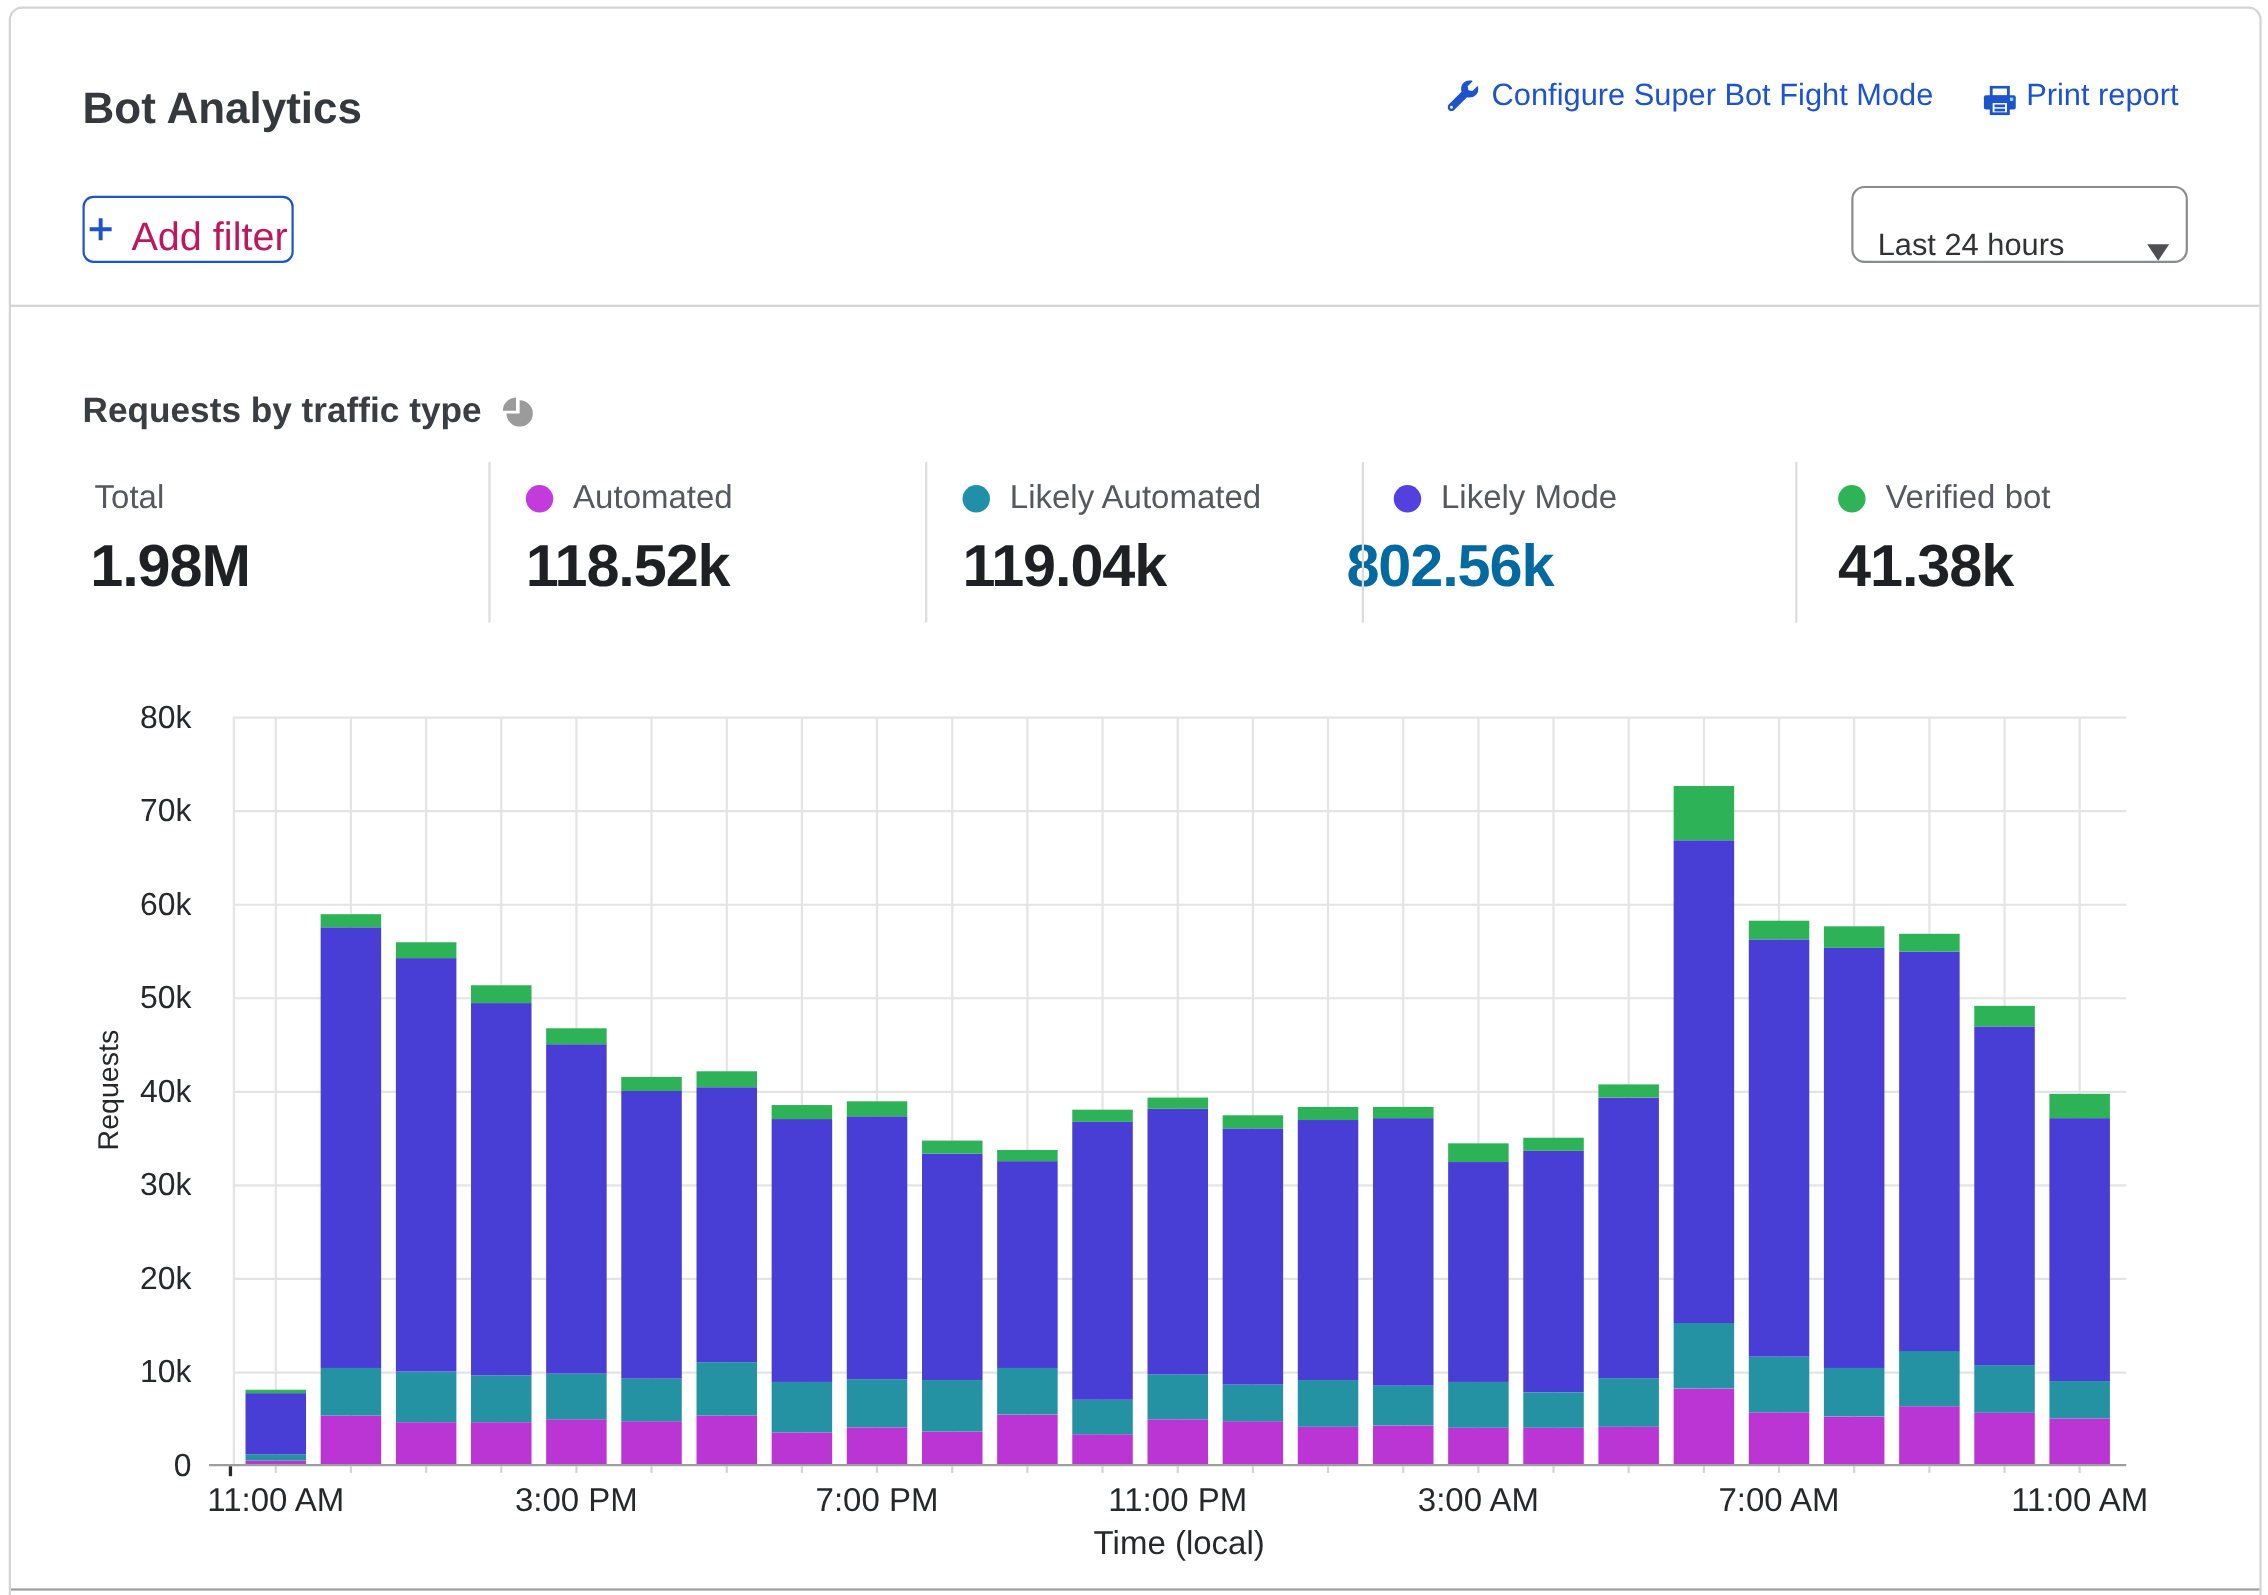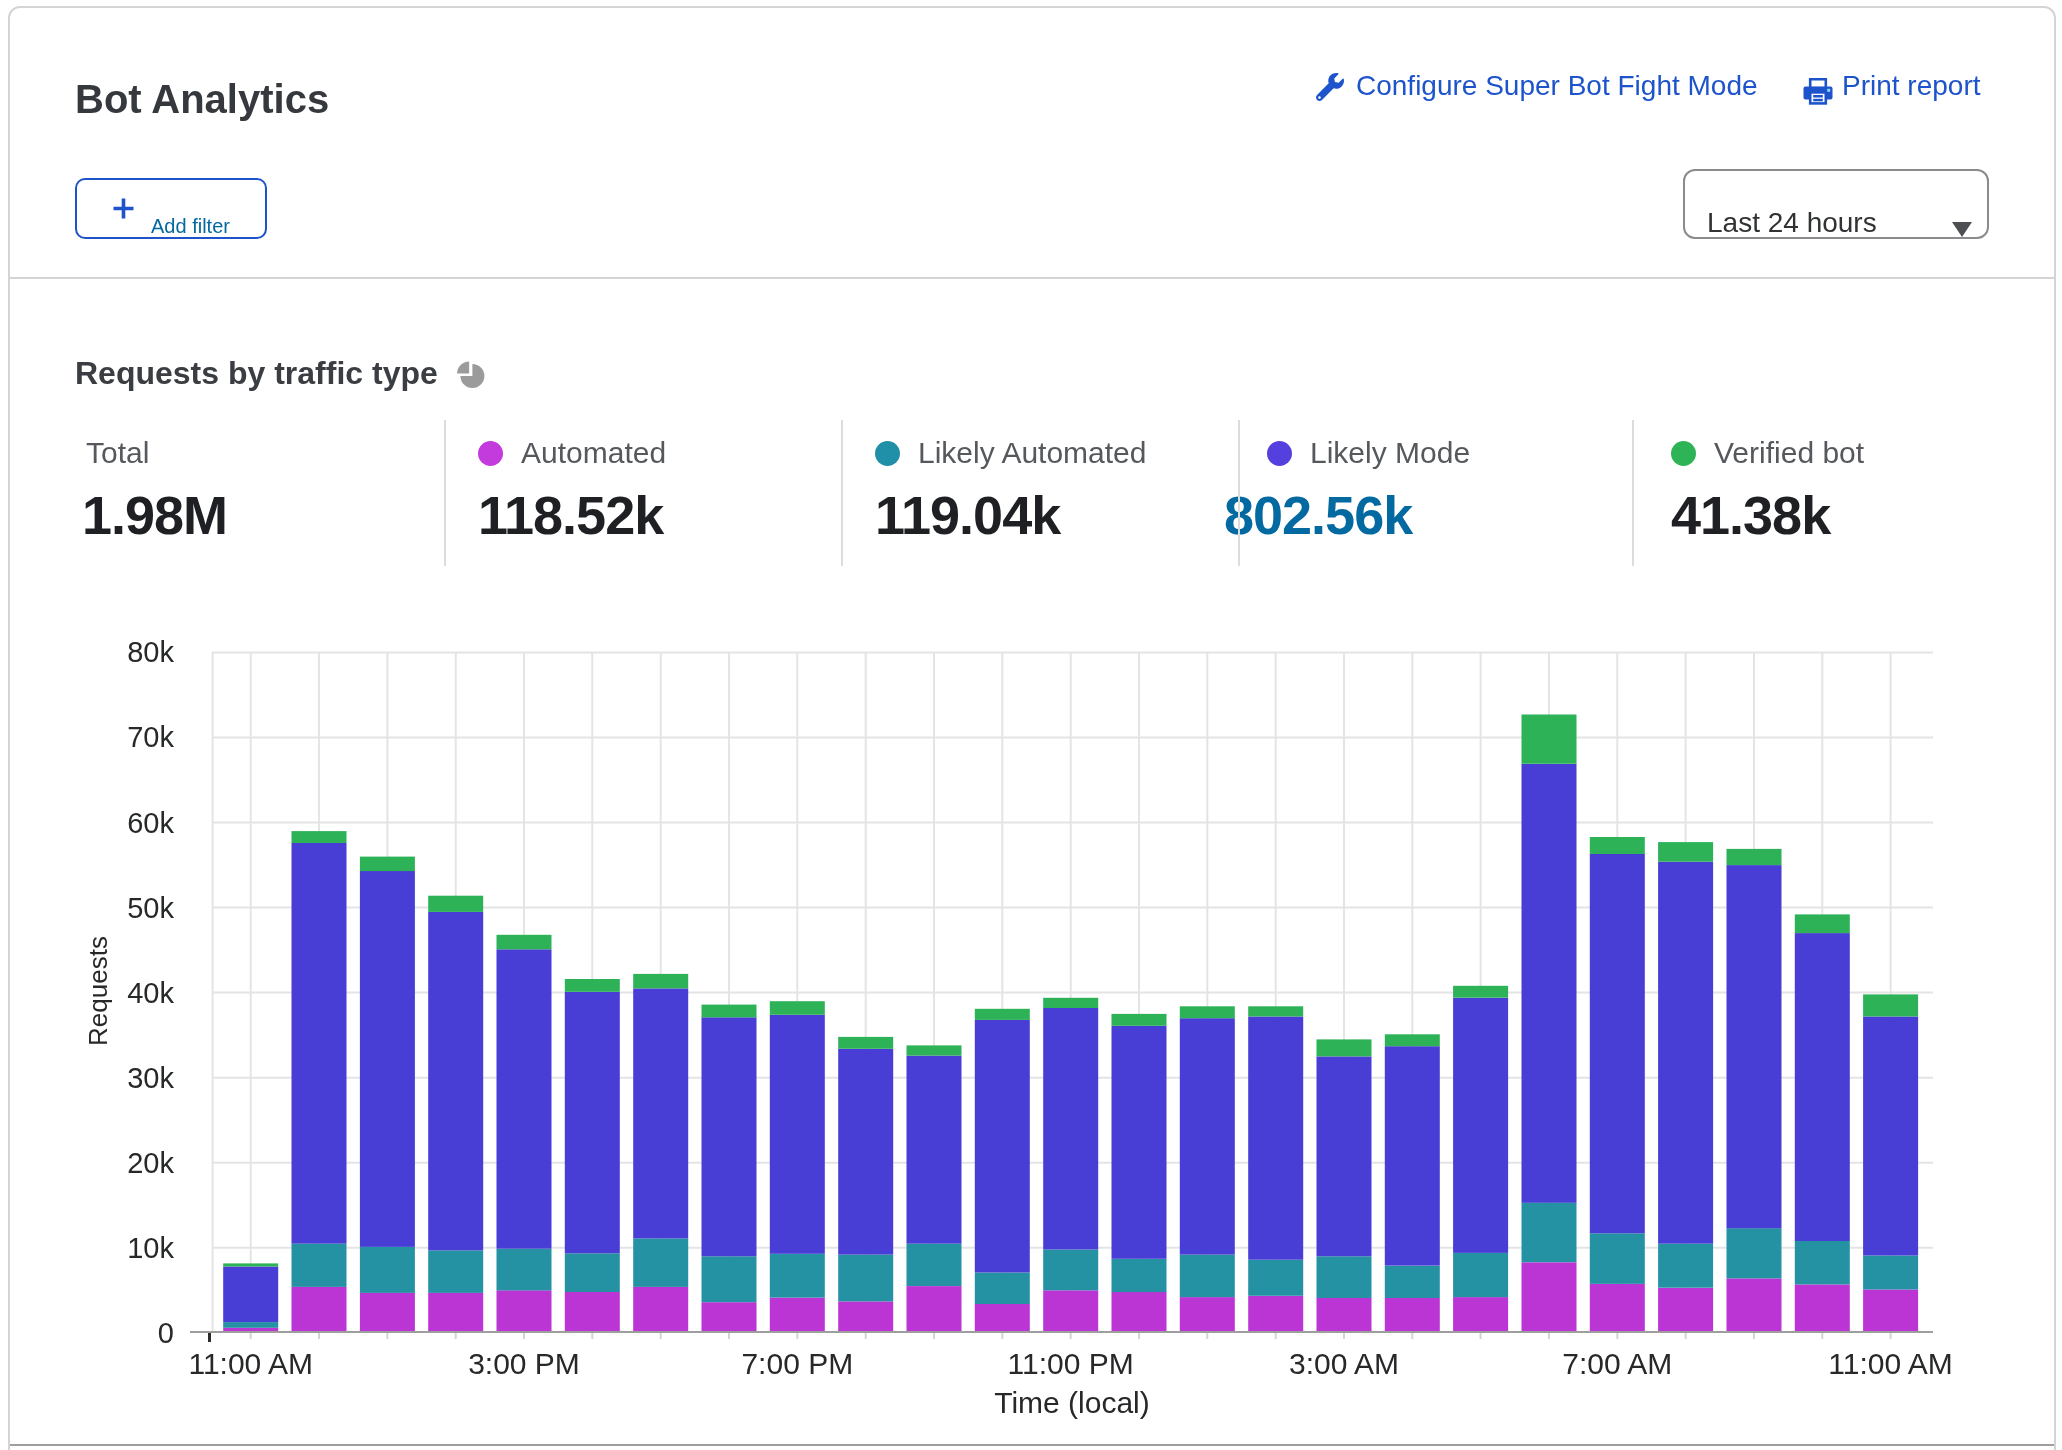--- a/index.html
+++ b/index.html
@@ -29,21 +29,21 @@
       <rect x="7.2" y="14.4" width="15.6" height="11" fill="#fff" stroke="#1d53cb" stroke-width="2.6"></rect>
       <rect x="10.2" y="17.0" width="9.6" height="2.5" fill="#1d53cb"></rect>
       <rect x="10.2" y="20.8" width="9.6" height="2.5" fill="#1d53cb"></rect>
     </svg>
   <div style="position:absolute;left:1842px;top:72px;font-size:28px;line-height:1;color:#1d53cb">Print report</div>
 
   <div style="position:absolute;left:75px;top:178px;width:192px;height:61px;border:2px solid #1d53cb;border-radius:10px;display:flex;align-items:center;justify-content:center">
     <svg width="23" height="23" viewBox="0 0 23 23" style="margin-right:16px;flex:none">
         <path d="M11.5 1.5 V 21.5 M1.5 11.5 H 21.5" stroke="#1d53cb" stroke-width="3.6"></path>
       </svg>
-      <span style="font-size:20px;color:#0369a1;line-height:1;position:relative;top:17px">Add filter</span>
+      <span style="font-size:36px;color:#be185d;line-height:1;position:relative;top:6px">Add filter</span>
   </div>
 
   <div style="position:absolute;left:1683px;top:169px;width:306px;height:70px;border:2px solid #898b8d;border-radius:12px;display:flex;align-items:flex-end;padding:3px 15px 0 22px;justify-content:space-between">
     <span style="font-size:28px;color:#303234;line-height:1">Last 24 hours</span>
     <span style="display:inline-block;width:0;height:0;border-left:10px solid transparent;border-right:10px solid transparent;border-top:15px solid #4d4f52;margin-top:3px"></span>
   </div>
 
   <div style="position:absolute;left:75px;top:357px;font-size:32px;font-weight:bold;line-height:1;color:#3a3d41">Requests by traffic type</div>
   <svg width="29" height="29" viewBox="0 0 29 29" style="position:absolute;left:456px;top:359px">
       <path fill="#9b9b9b" d="M13.1 2.4 A 12 12 0 0 0 1.1 14.4 L 13.1 14.4 Z"></path>

